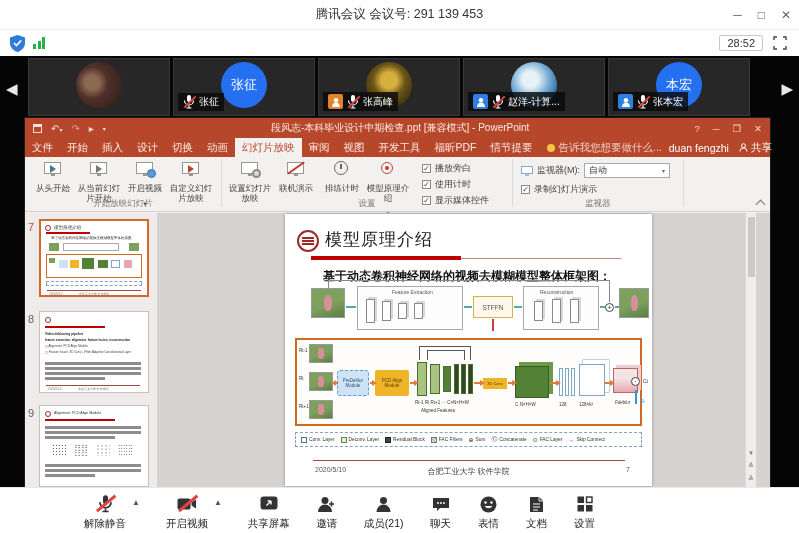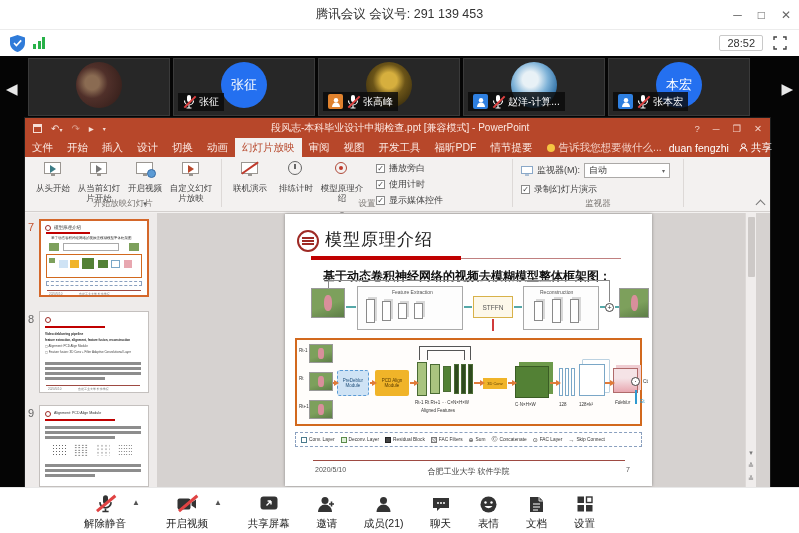--- a/index.html
+++ b/index.html
@@ -359,20 +359,27 @@
           <span class="glabel">开始放映幻灯片</span>
         </div>
         <div class="rsep"></div>
 
         <div class="rgroup" style="width:290px">
           <div style="display:flex">
             <div class="bigbtns">
               <div class="bigbtn">
                 <span class="iconbox">
                     <span class="scrn"></span>
+                    <span class="gear"></span>
+                  </span>
+                <span class="blabel">设置幻灯片放映</span>
+              </div>
+              <div class="bigbtn">
+                <span class="iconbox">
+                    <span class="scrn"></span>
                     <span class="redslash"></span>
                   </span>
                 <span class="blabel">联机演示</span>
               </div>
               <div class="bigbtn">
                 <span class="iconbox">
                     <span class="clock"></span>
                   </span>
                 <span class="blabel">排练计时</span>
               </div>

